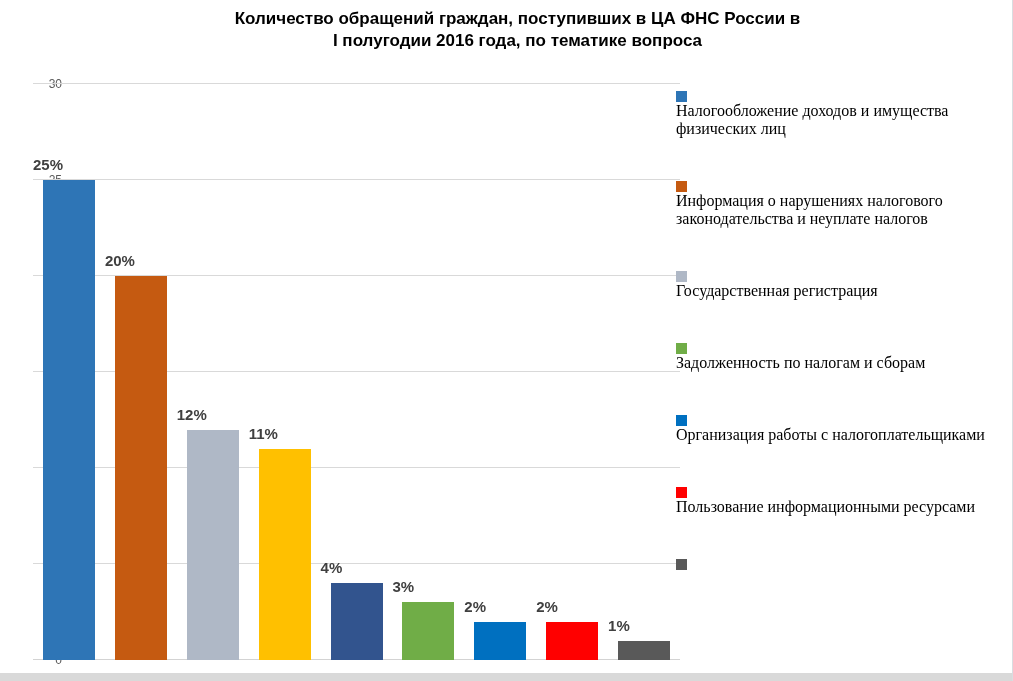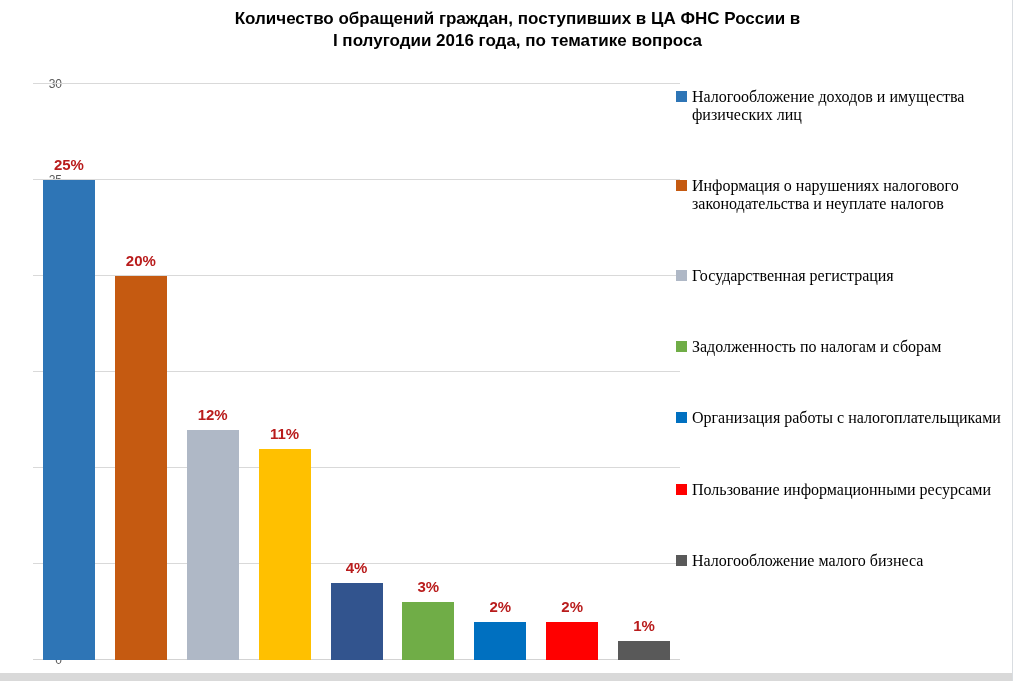--- a/index.html
+++ b/index.html
@@ -10,33 +10,33 @@
   }
   .chart-title{
     position:absolute;left:11px;top:8px;width:1013px;text-align:center;
     font-weight:bold;font-size:17px;line-height:22px;color:#000;
   }
   .plot-area{position:absolute;left:33px;top:84px;width:647px;height:576px;}
   .gridline{position:absolute;left:0;width:100%;height:1px;background:#d9d9d9;}
   .axis-line{position:absolute;left:0;bottom:0;width:100%;height:1px;background:#d3d3d3;}
   .bar{position:absolute;bottom:0;width:52px;}
   .bar-label{
-    position:absolute;text-align:center;font-weight:bold;font-size:15px;color:#b91c1c;
+    position:absolute;font-weight:bold;font-size:15px;color:#404040;
     line-height:16px;
   }
   .y-ticks{position:absolute;left:0;top:0;}
   .y-tick{
     position:absolute;left:0;width:26px;text-align:right;
     font-size:12px;color:#595959;line-height:16px;margin-left:36px;
   }
   .legend{
     position:absolute;left:676px;top:88px;width:334px;height:482px;
     display:flex;flex-direction:column;justify-content:space-between;
   }
-  .legend-item{display:flex;align-items:flex-start;}
+  .legend-item{display:flex;align-items:flex-start;flex-direction:column;}
   .legend-swatch{flex:0 0 11px;width:11px;height:11px;margin-top:3px;margin-right:5px;}
   .legend-label{
     font-family:"Liberation Serif",serif;font-size:16px;line-height:18px;color:#000;
   }
   .bottom-strip{position:absolute;left:0;bottom:0;width:100%;height:8px;background:#d9d9d9;}
 </style>
 </head>
 <body>
 
 <div class="stage">
@@ -104,18 +104,17 @@
       <div class="legend-item">
         <span class="legend-swatch" style="background: rgb(0, 112, 192);"></span>
         <span class="legend-label">Организация работы с налогоплательщиками</span>
       </div>
       <div class="legend-item">
         <span class="legend-swatch" style="background: rgb(255, 0, 0);"></span>
         <span class="legend-label">Пользование информационными  ресурсами</span>
       </div>
       <div class="legend-item">
         <span class="legend-swatch" style="background: rgb(89, 89, 89);"></span>
-        <span class="legend-label">Налогообложение малого бизнеса</span>
       </div>
     </div>
 
   <div class="bottom-strip"></div>
 </div>
 
 </body></html>

